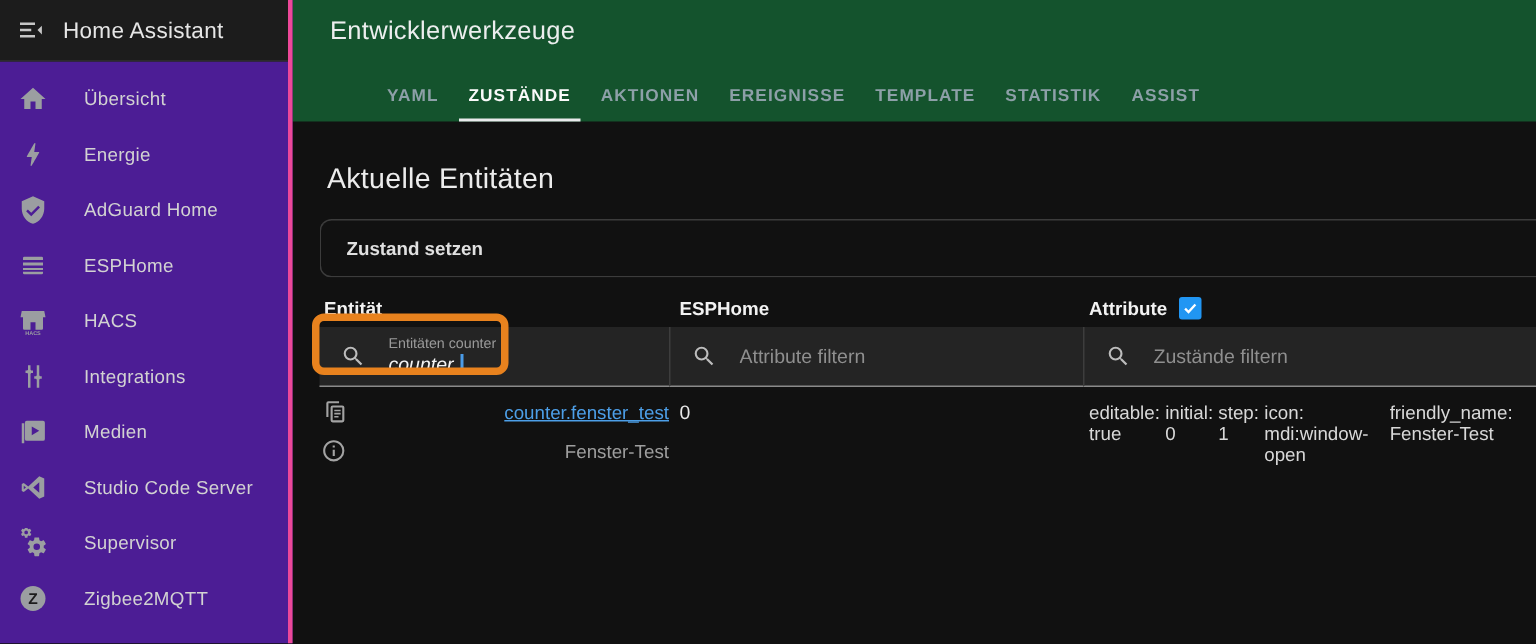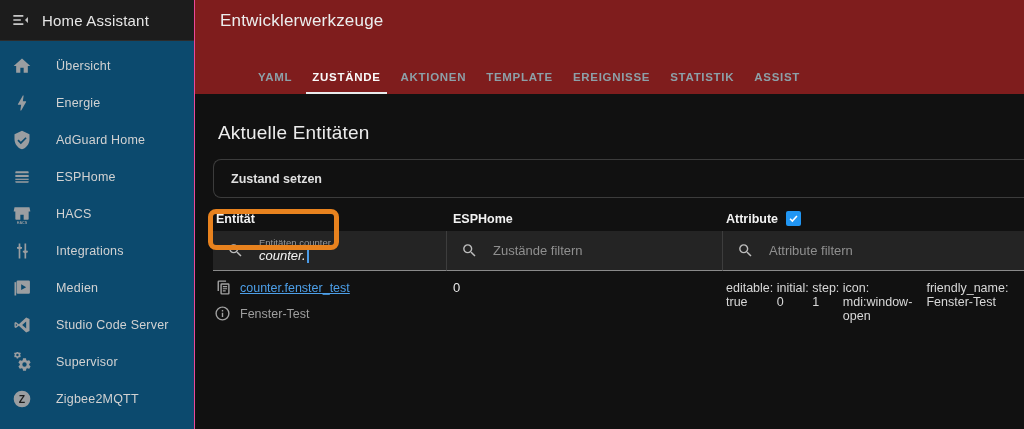--- a/index.html
+++ b/index.html
@@ -9,21 +9,21 @@
     background: #111111;
     color: #e4e4e4;
     position: relative;
     -webkit-font-smoothing: antialiased;
   }
   svg { display: block; }
 
   
   .sidebar {
     position: absolute; left: 0; top: 0; width: 195px; height: 429px;
-    background: #0c4a6e; border-right: 1px solid #ec4899; z-index: 2;
+    background: #4c1d95; border-right: 3px solid #ec4899; z-index: 2;
   }
   .sidebar-header {
     height: 41px; display: flex; align-items: center;
     border-bottom: 1px solid #2c2c2c; background: #1c1c1c;
   }
   .menu-toggle {
     width: 40px; height: 40px; display: flex; align-items: center; justify-content: center;
     color: #c7c7c7; cursor: pointer;
   }
   .sidebar-title { font-size: 15px; font-weight: 500; color: #e6e6e6; margin-left: 2px; letter-spacing: .2px; }
@@ -31,21 +31,21 @@
   .sidebar-item {
     height: 37px; display: flex; align-items: center; cursor: pointer; padding-left: 12px;
   }
   .sidebar-item .icon { width: 20px; height: 20px; color: #9b9ea1; flex: 0 0 20px; }
   .sidebar-item .label { margin-left: 24px; font-size: 12.5px; font-weight: 500; color: #d2d2d2; letter-spacing: .2px; }
 
   
   .main { position: absolute; left: 195px; top: 0; width: 829px; height: 429px; }
 
   .app-header {
-    height: 94px; background: #7f1d1d; position: relative;
+    height: 81px; background: #14532d; position: relative;
   }
   .app-title { position: absolute; left: 25px; top: 11px; font-size: 17px; font-weight: 400; color: #eceeee; letter-spacing: .2px; }
   .tabs {
     position: absolute; left: 57px; bottom: 0; display: flex; gap: 8px; align-items: flex-end;
   }
   .tab {
     padding: 0 6px 9px 6px; font-size: 11.5px; font-weight: 700; letter-spacing: .7px;
     color: #8da0a8; cursor: pointer; border-bottom: 2px solid transparent; white-space: nowrap;
   }
   .tab.active { color: #fafafa; border-bottom-color: #e9ebec; }
@@ -89,21 +89,21 @@
   .filter-value { font-size: 13px; color: #f5f5f5; font-style: italic; }
   .caret { width: 2px; height: 14px; background: #4a9be8; margin-left: 1px; }
   .filter-input {
     background: transparent; border: none; outline: none; margin-left: 15px;
     font-family: "Liberation Sans", sans-serif; font-size: 13px; color: #e8e8e8; width: 70%;
   }
   .filter-input::placeholder { color: #8f8f8f; opacity: 1; }
 
   .data-row { margin-top: 8px; align-items: start; }
   .entity-cell { display: flex; flex-direction: column; gap: 9px; }
-  .entity-line { display: flex; align-items: center; gap: 9px; padding-left: 1px; }
+  .entity-line { display: flex; align-items: center; gap: 9px; padding-left: 1px; justify-content: space-between; }
   .entity-line .icon16 { width: 17px; height: 17px; color: #a3a3a3; flex: 0 0 17px; cursor: pointer; }
   .entity-link { font-size: 12.5px; color: #4d9fe8; text-decoration: underline; cursor: pointer; }
   .entity-name { font-size: 12.5px; color: #9e9e9e; }
   .state-cell { padding: 1px 0 0 7px; font-size: 13px; font-weight: 500; color: #e8e8e8; }
   .attrs-cell { padding: 2px 0 0 4px; display: flex; flex-direction: row; gap: 3.5px; }
   .attr-line { font-size: 12.5px; color: #d8d8d8; }
 
   
   .annotation-box {
     position: absolute; left: 208px; top: 209px; width: 131px; height: 41px;
@@ -233,22 +233,22 @@
 </aside>
 
 <div class="main">
 
   <header class="app-header">
     <div class="app-title">Entwicklerwerkzeuge</div>
     <div class="tabs">
       <div class="tab">YAML</div>
       <div class="tab active">ZUSTÄNDE</div>
       <div class="tab">AKTIONEN</div>
+      <div class="tab">EREIGNISSE</div>
       <div class="tab">TEMPLATE</div>
-      <div class="tab">EREIGNISSE</div>
       <div class="tab">STATISTIK</div>
       <div class="tab">ASSIST</div>
     </div>
   </header>
 
   <section class="content">
     <h2 class="page-heading">Aktuelle Entitäten</h2>
 
     <div class="set-state-panel">
       <span class="set-state-label">Zustand setzen</span>
@@ -285,30 +285,30 @@
             </span>
           </span>
         </div>
 
         <div class="filter-cell">
           <span class="magnify">
             <svg viewBox="0 0 24 24" fill="currentColor" width="17" height="17">
                 <path d="M9.5 3A6.5 6.5 0 0 1 16 9.5c0 1.61-.59 3.09-1.56 4.23l.27.27h.79l5 5-1.5 1.5-5-5v-.79l-.27-.27A6.52 6.52 0 0 1 9.5 16 6.5 6.5 0 0 1 3 9.5 6.5 6.5 0 0 1 9.5 3m0 2C7 5 5 7 5 9.5S7 14 9.5 14 14 12 14 9.5 12 5 9.5 5z"></path>
               </svg>
           </span>
-          <input class="filter-input" type="text" placeholder="Zustände filtern" style="">
+          <input class="filter-input" type="text" placeholder="Attribute filtern" style="">
         </div>
 
         <div class="filter-cell">
           <span class="magnify">
             <svg viewBox="0 0 24 24" fill="currentColor" width="17" height="17">
                 <path d="M9.5 3A6.5 6.5 0 0 1 16 9.5c0 1.61-.59 3.09-1.56 4.23l.27.27h.79l5 5-1.5 1.5-5-5v-.79l-.27-.27A6.52 6.52 0 0 1 9.5 16 6.5 6.5 0 0 1 3 9.5 6.5 6.5 0 0 1 9.5 3m0 2C7 5 5 7 5 9.5S7 14 9.5 14 14 12 14 9.5 12 5 9.5 5z"></path>
               </svg>
           </span>
-          <input class="filter-input" type="text" placeholder="Attribute filtern" style="">
+          <input class="filter-input" type="text" placeholder="Zustände filtern" style="">
         </div>
 
       </div>
 
       <div class="data-row">
 
         <div class="entity-cell">
           <div class="entity-line">
             <span class="icon16">
               <svg viewBox="0 0 24 24" fill="currentColor" width="17" height="17">

